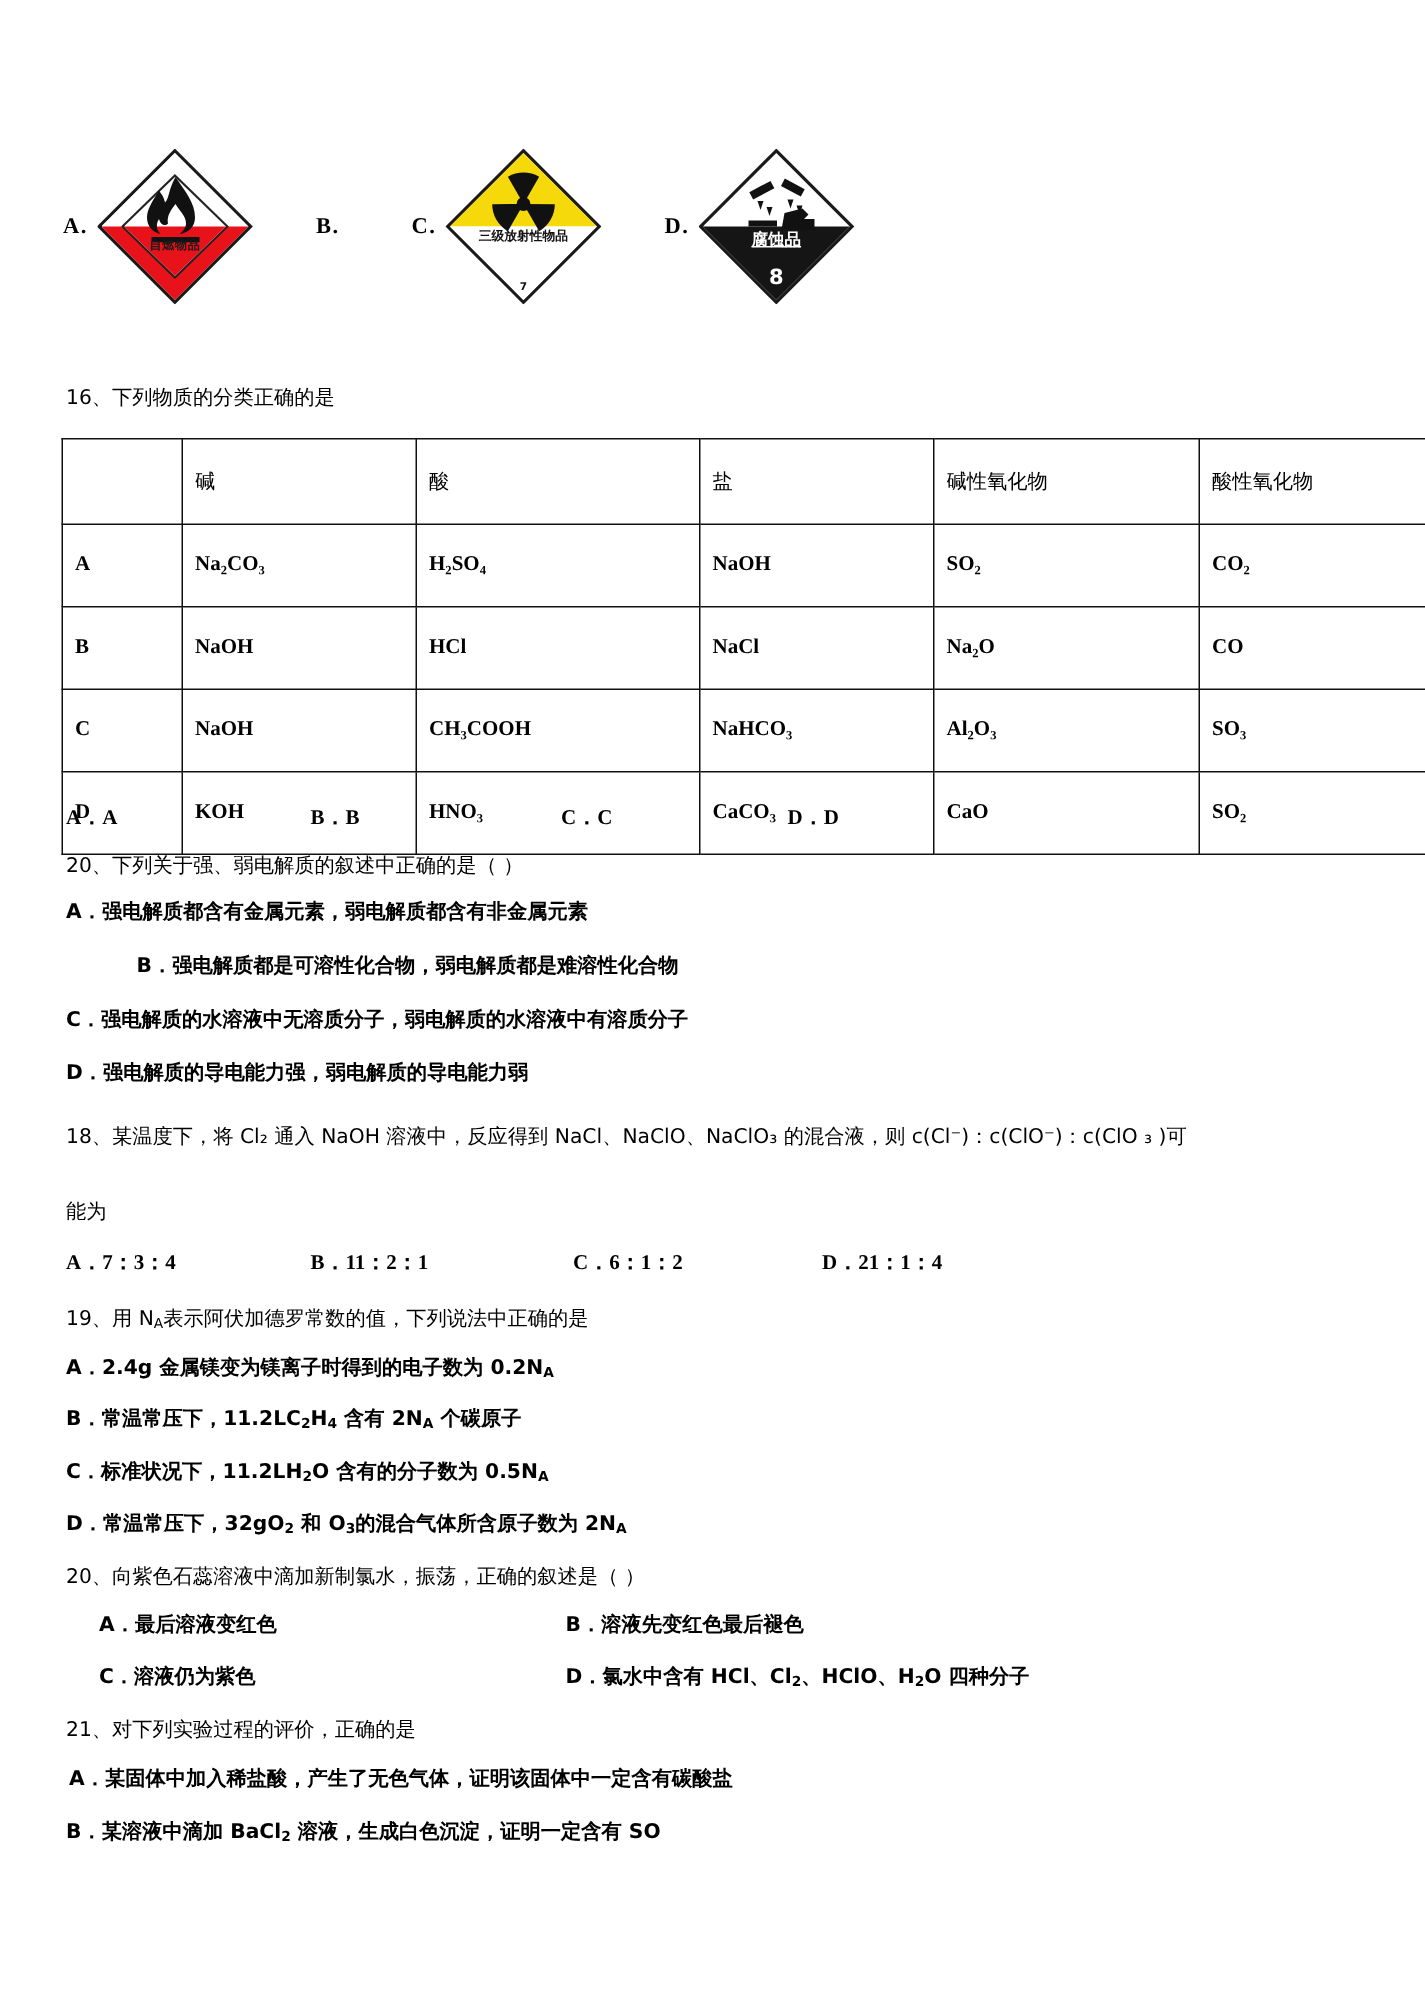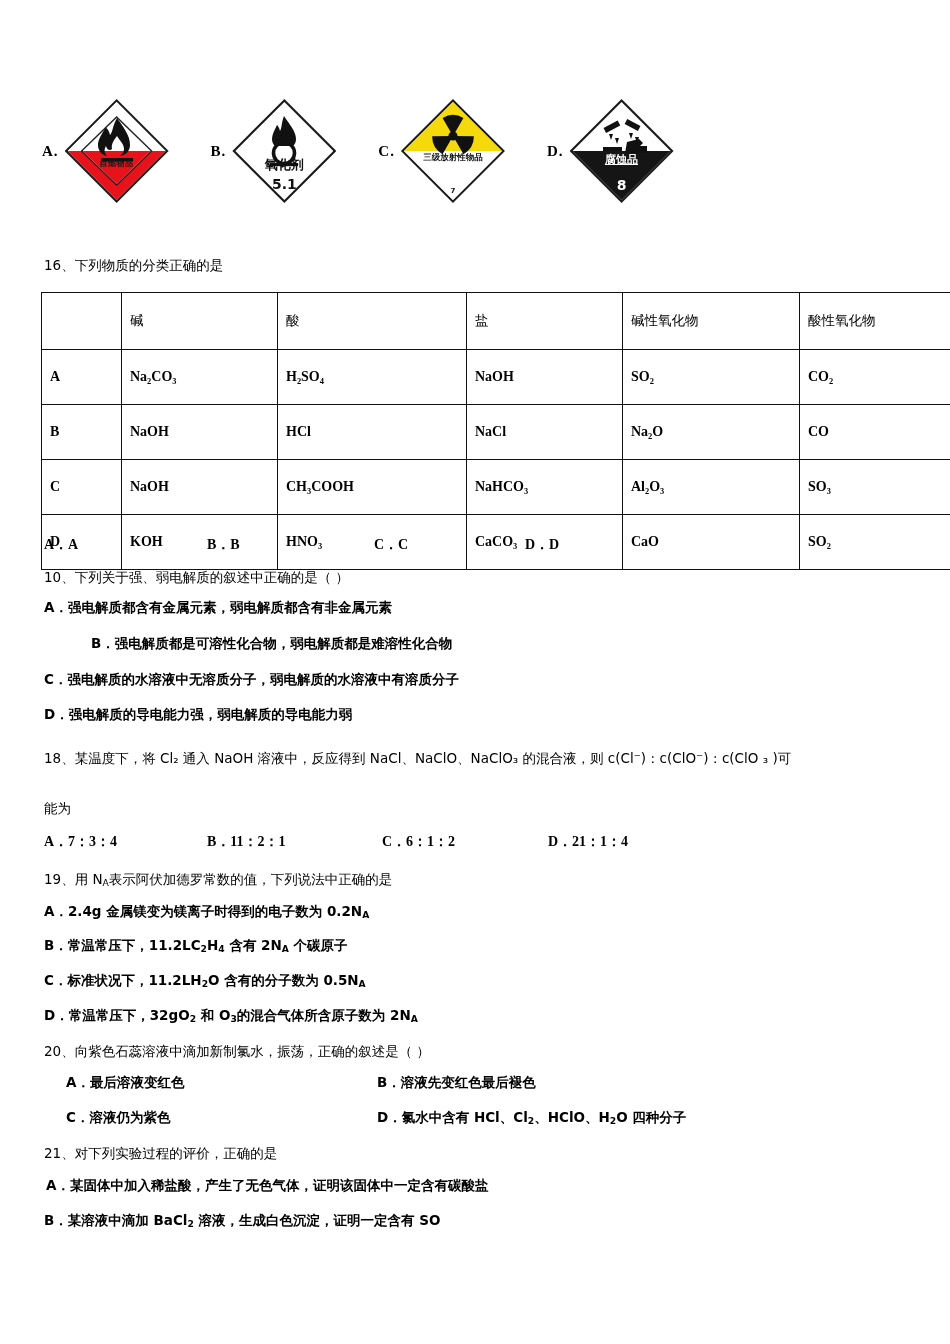--- a/index.html
+++ b/index.html
@@ -255,32 +255,20 @@
             <path d="M49 16 C44 25 45 30 42 33 C41 28 39 27 38 25 C33 33 30 38 30 43 C30 49 34 53 39 54 C36 51 36 47 38 44 C39 48 42 49 44 47 C43 42 46 38 49 34 C52 39 56 42 56 47 C56 50 54 52 52 54 C58 53 62 49 62 43 C62 33 55 25 49 16 Z" fill="#111"></path>
             <rect x="33" y="56" width="32" height="3.5" fill="#111"></rect>
           </svg>
           <div class="dm-label-text cn">自燃物品</div>
         </div>
       </div>
     </div>
 
     <div class="hazard-opt" style="margin-right:42px;">
       <span class="hazard-letter">B.</span>
-      <div class="diamond-wrap">
-        <div class="dm-border"></div>
-        <div class="dm-face lbl-b">
-          <svg width="98" height="98" viewBox="0 0 98 98" style="position:absolute;left:0;top:0;">
-            <path d="M49 14 C46 22 47 26 45 29 C44 25 43 24 42 23 C39 29 37 33 37 37 C37 40 38 42 40 44 L58 44 C60 42 61 40 61 37 C61 29 54 22 49 14 Z" fill="#111"></path>
-            <circle cx="49" cy="51" r="10.5" fill="none" stroke="#111" stroke-width="3.6"></circle>
-            <rect x="35" y="61" width="28" height="3.2" fill="#111"></rect>
-          </svg>
-          <div class="dm-label-text cn">氧化剂</div>
-          <div class="dm-num">5.1</div>
-        </div>
-      </div>
     </div>
 
     <div class="hazard-opt" style="margin-right:42px;">
       <span class="hazard-letter">C.</span>
       <div class="diamond-wrap">
         <div class="dm-border"></div>
         <div class="dm-face lbl-c">
           <div class="half-top"></div>
           <div class="half-bot"></div>
           <svg width="98" height="98" viewBox="0 0 98 98" style="position:absolute;left:0;top:0;">
@@ -374,21 +362,21 @@
     </tbody>
       </table>
   </div>
 
   <div class="opt" style="left:44px;  top:536px;">A．A</div>
   <div class="opt" style="left:207px; top:536px;">B．B</div>
   <div class="opt" style="left:374px; top:536px;">C．C</div>
   <div class="opt" style="left:525px; top:536px;">D．D</div>
 
   <div class="qline" style="top:567px;">
-    <span class="cn">10、下列关于强、弱电解质的叙述中正确的是（      ）</span>
+    <span class="cn">20、下列关于强、弱电解质的叙述中正确的是（      ）</span>
   </div>
   <div class="opt" style="left:44px; top:599px;">
     <span class="cn">A．强电解质都含有金属元素，弱电解质都含有非金属元素</span>
   </div>
   <div class="opt" style="left:44px; top:635px;margin-left:47px;">
     <span class="cn">B．强电解质都是可溶性化合物，弱电解质都是难溶性化合物</span>
   </div>
   <div class="opt" style="left:44px; top:706px;">
     <span class="cn">D．强电解质的导电能力强，弱电解质的导电能力弱</span>
   </div>

